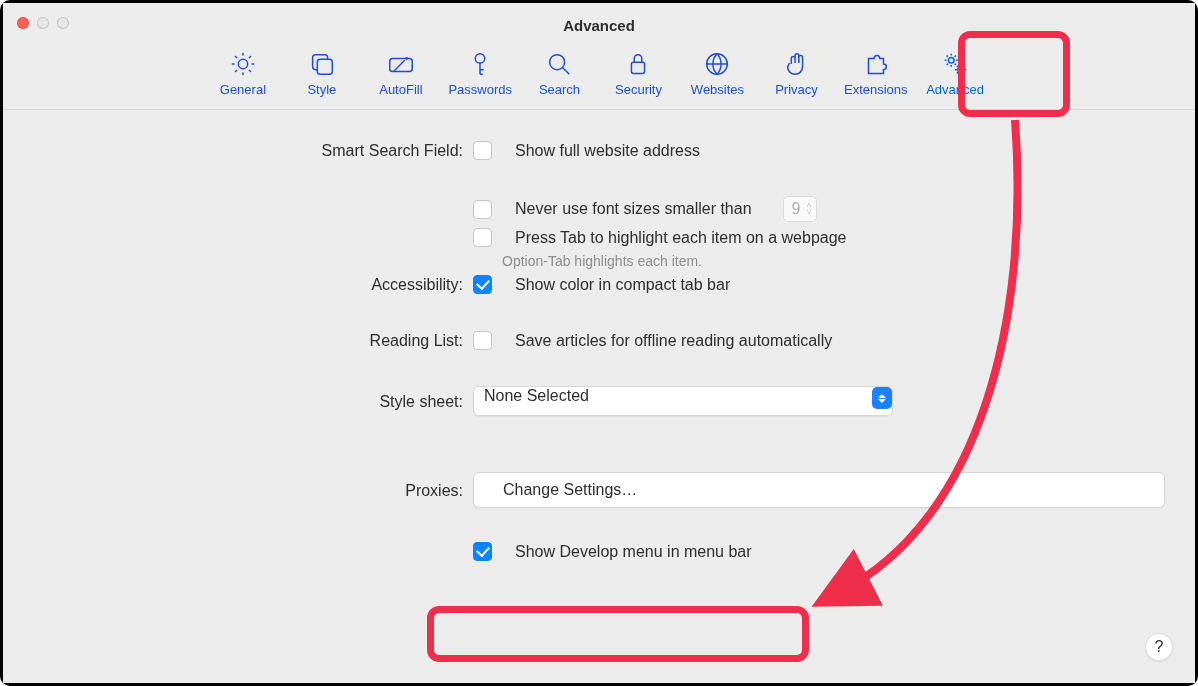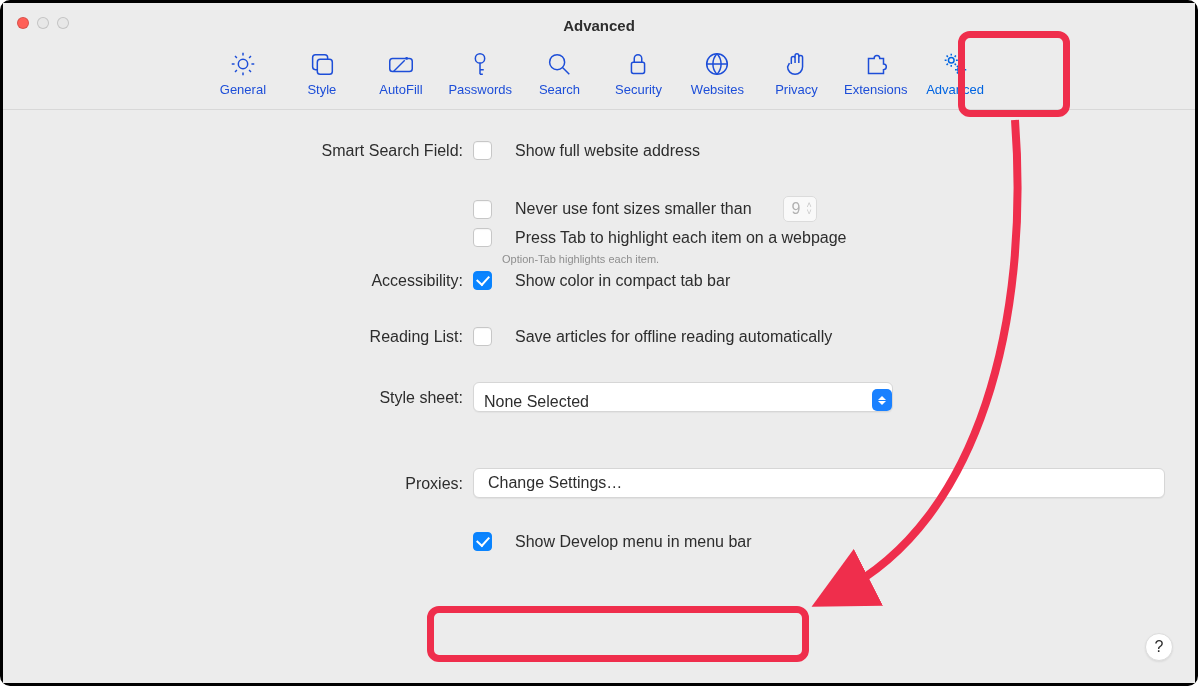--- a/index.html
+++ b/index.html
@@ -143,21 +143,21 @@
     content: "";
     width: 10px;
     height: 6px;
     border: 2.2px solid #fff;
     border-top: none;
     border-right: none;
     transform: rotate(-48deg);
     margin-top: -3px;
   }
   .hint {
-    font-size: 11px;
+    font-size: 14px;
     color: #8e8e8e;
     margin-left: 29px;
   }
   .section-gap { height: 32px; }
   .mini-stepper {
     display: inline-flex;
     align-items: center;
     border: 1px solid #d4d4d4;
     background: #fff;
     border-radius: 5px;
@@ -165,21 +165,21 @@
     padding: 0 4px 0 8px;
     color: #9a9a9a;
     gap: 6px;
     margin-left: 8px;
     opacity: 0.7;
   }
   .mini-stepper .chev { font-size: 9px; line-height: 0.8; color: #b9b9b9; }
   .mini-stepper .chev-wrap { display:flex; flex-direction:column; }
   .mac-select {
     display: inline-flex;
-    align-items: flex-end;
+    align-items: flex-start;
     justify-content: space-between;
     background: #ffffff;
     border: 1px solid #d6d6d6;
     border-radius: 6px;
     height: 30px;
     padding: 0 0 0 10px;
     box-shadow: 0 1px 1px rgba(0,0,0,0.04);
     width: 420px;
   }
   .mac-select .knob {
@@ -195,22 +195,22 @@
   }
   .mac-select .knob .c { width:0;height:0;border-left:4px solid transparent;border-right:4px solid transparent; }
   .mac-select .knob .cu { border-bottom:4px solid #fff; }
   .mac-select .knob .cd { border-top:4px solid #fff; }
   .mac-button {
     display: inline-flex;
     align-items: center;
     background: #fff;
     border: 1px solid #d6d6d6;
     border-radius: 6px;
-    height: 30px;
-    padding: 0 14px;
+    height: 36px;
+    padding: 0 29px;
     box-shadow: 0 1px 1px rgba(0,0,0,0.05);
     cursor: default;
   }
   .highlight-box {
     position: absolute;
     border: 7px solid #ef2e4c;
     border-radius: 12px;
     pointer-events: none;
   }
   .help-button {

